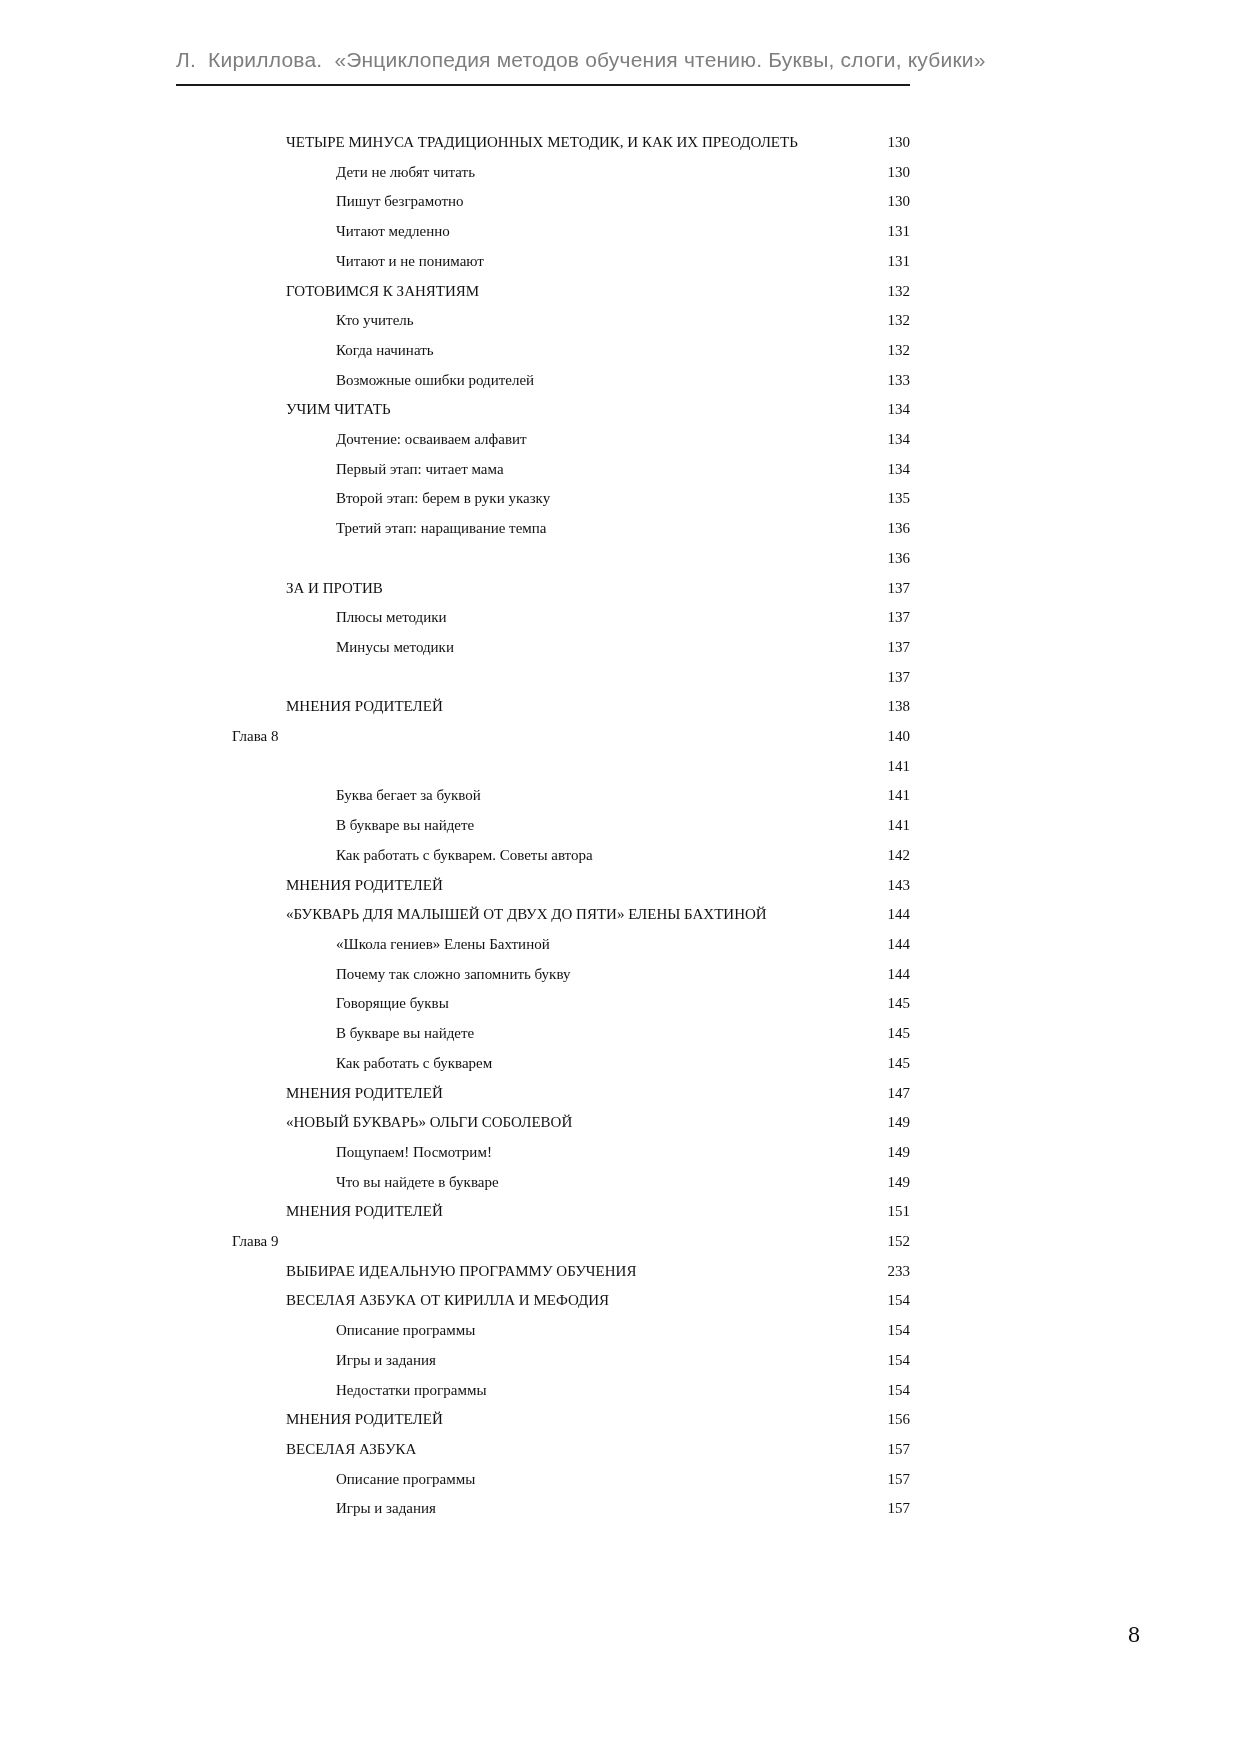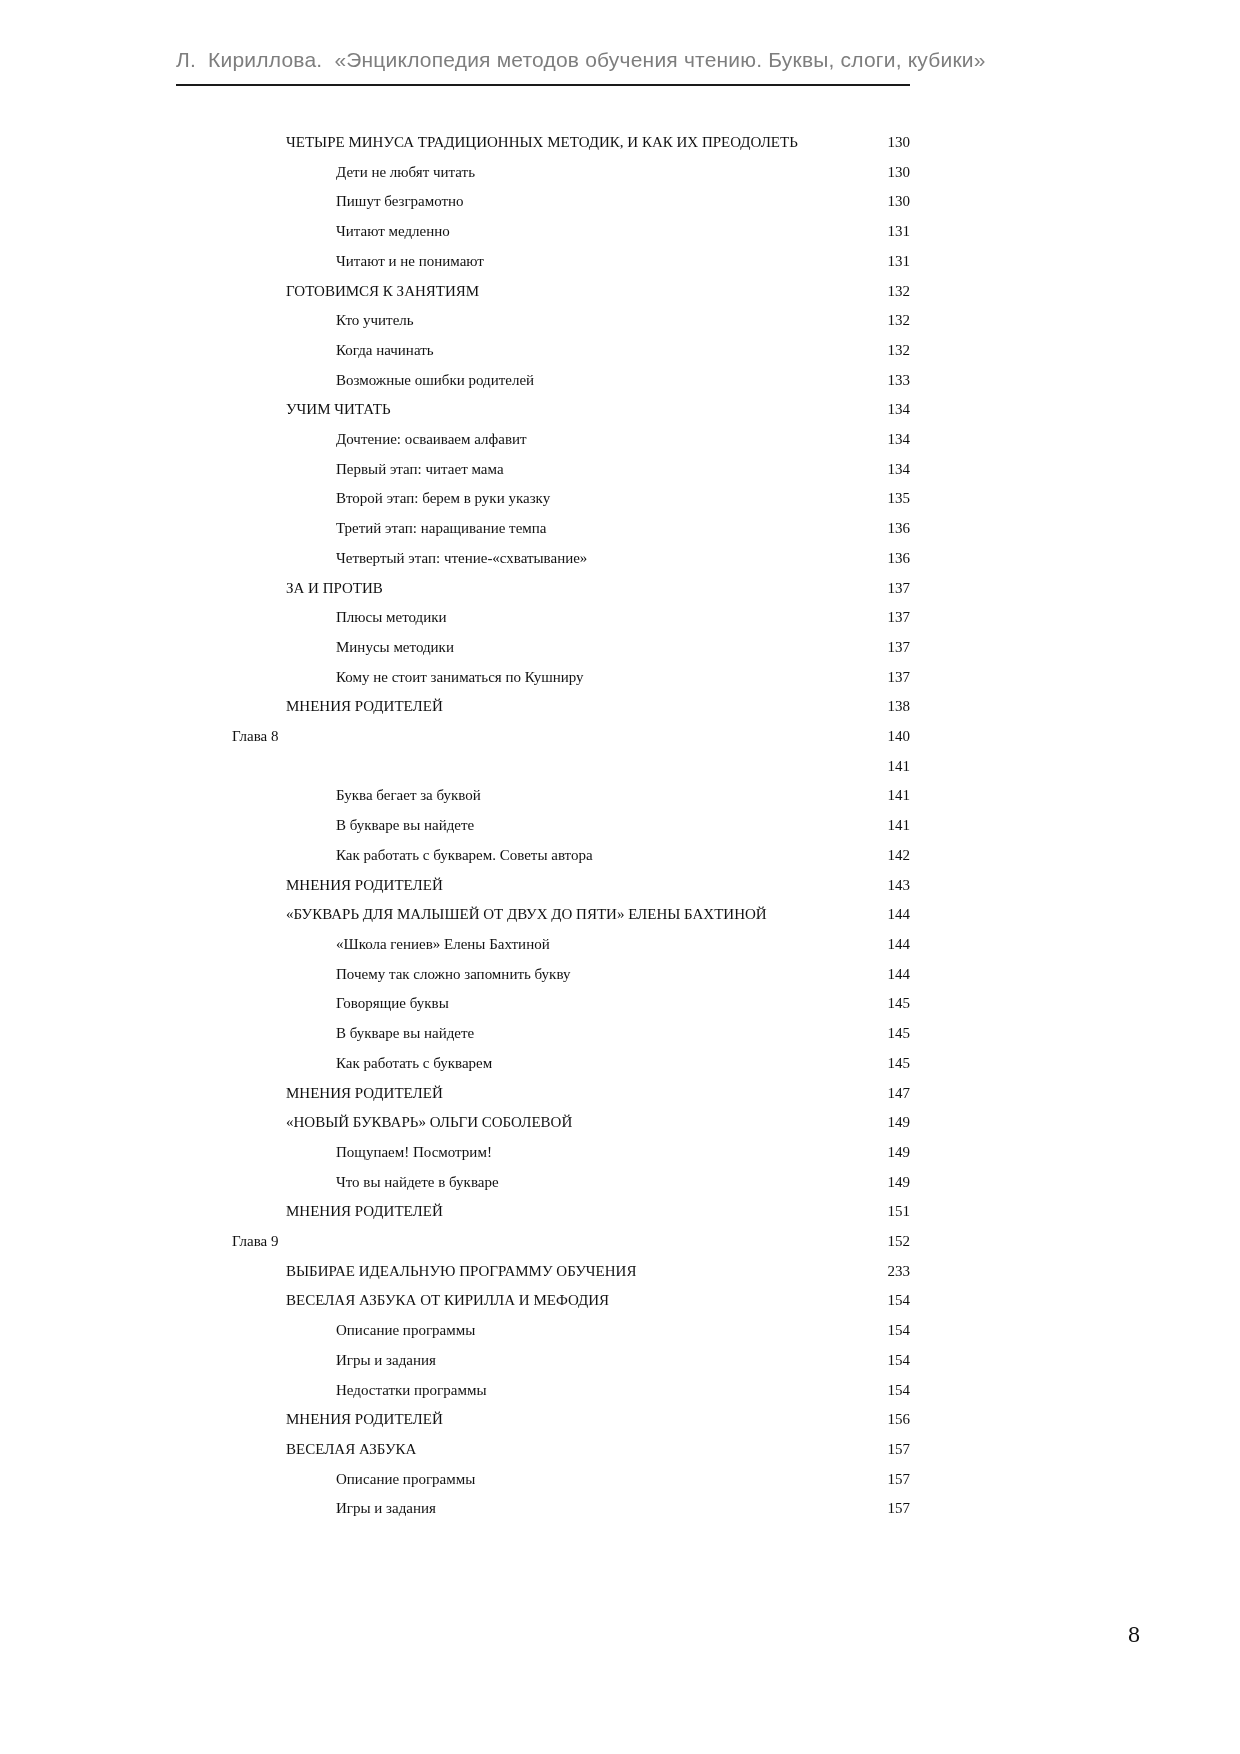--- a/index.html
+++ b/index.html
@@ -148,41 +148,39 @@
         <span class="toc-label lvl2">Второй этап: берем в руки указку</span>
         <span class="toc-spacer"></span>
         <span class="toc-page">135</span>
       </div>
       <div class="toc-row">
         <span class="toc-label lvl2">Третий этап: наращивание темпа</span>
         <span class="toc-spacer"></span>
         <span class="toc-page">136</span>
       </div>
       <div class="toc-row">
-        <span class="toc-label lvl2">Четвертый этап: чтение-«схватывание»</span>
         <span class="toc-spacer"></span>
         <span class="toc-page">136</span>
       </div>
       <div class="toc-row">
         <span class="toc-label lvl1">ЗА И ПРОТИВ</span>
         <span class="toc-spacer"></span>
         <span class="toc-page">137</span>
       </div>
       <div class="toc-row">
         <span class="toc-label lvl2">Плюсы методики</span>
         <span class="toc-spacer"></span>
         <span class="toc-page">137</span>
       </div>
       <div class="toc-row">
         <span class="toc-label lvl2">Минусы методики</span>
         <span class="toc-spacer"></span>
         <span class="toc-page">137</span>
       </div>
       <div class="toc-row">
-        <span class="toc-label lvl2">Кому не стоит заниматься по Кушниру</span>
         <span class="toc-spacer"></span>
         <span class="toc-page">137</span>
       </div>
       <div class="toc-row">
         <span class="toc-label lvl1">МНЕНИЯ РОДИТЕЛЕЙ</span>
         <span class="toc-spacer"></span>
         <span class="toc-page">138</span>
       </div>
       <div class="toc-row">
         <span class="toc-label lvl0">Глава 8</span>

